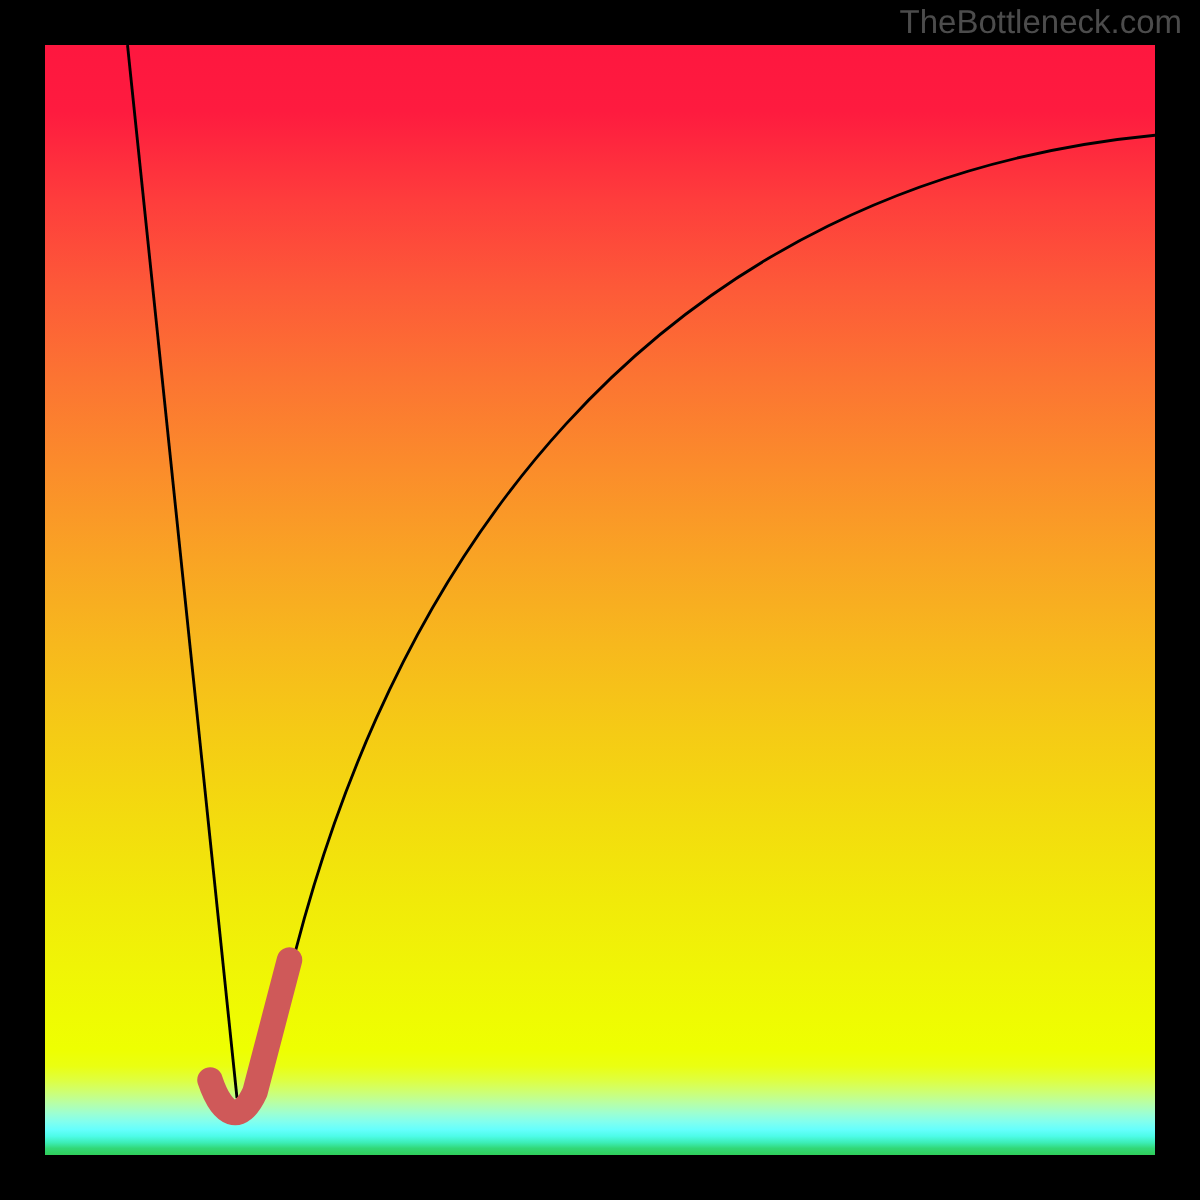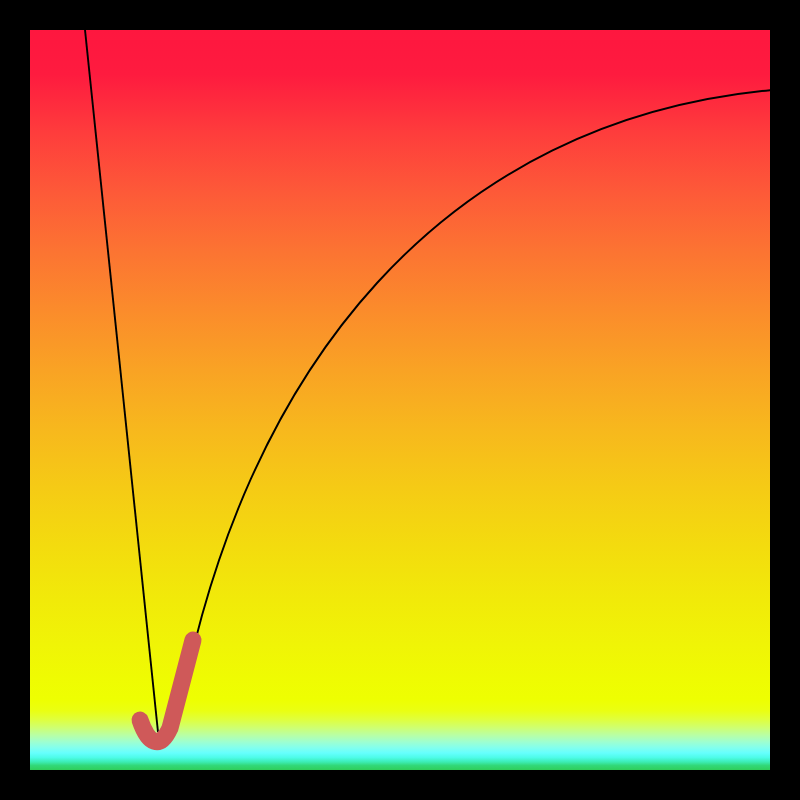--- a/index.html
+++ b/index.html
@@ -14,20 +14,21 @@
   #9effd0 96.2%,#82ffee 97%,#66fffd 97.7%,#4efce9 98.3%,
   #3cedb5 98.9%,#32d877 99.4%,#2fce5a 100%)}
 svg.curves{position:absolute;inset:0}
 svg .thin{fill:none;stroke:#000;stroke-width:1.9}
 svg .mark{fill:none;stroke:#cf5959;stroke-width:17;stroke-linecap:round;stroke-linejoin:round}
 </style>
 </head>
 <body>
 
 <div class="wrap">
+  <div class="attrib">TheBottleneck.com</div>
   <div class="plot">
     <div class="grad"></div>
     <svg class="curves" viewBox="0 0 740 740" preserveAspectRatio="none">
       <path class="thin" d="M55 0 L128 702"></path>
       <path class="thin" d="M146 702 C210 330 420 90 742 60"></path>
       <path class="mark" d="M110 690 C118 714 130 720 140 698 L163 610"></path>
     </svg>
   </div>
 </div>
 

